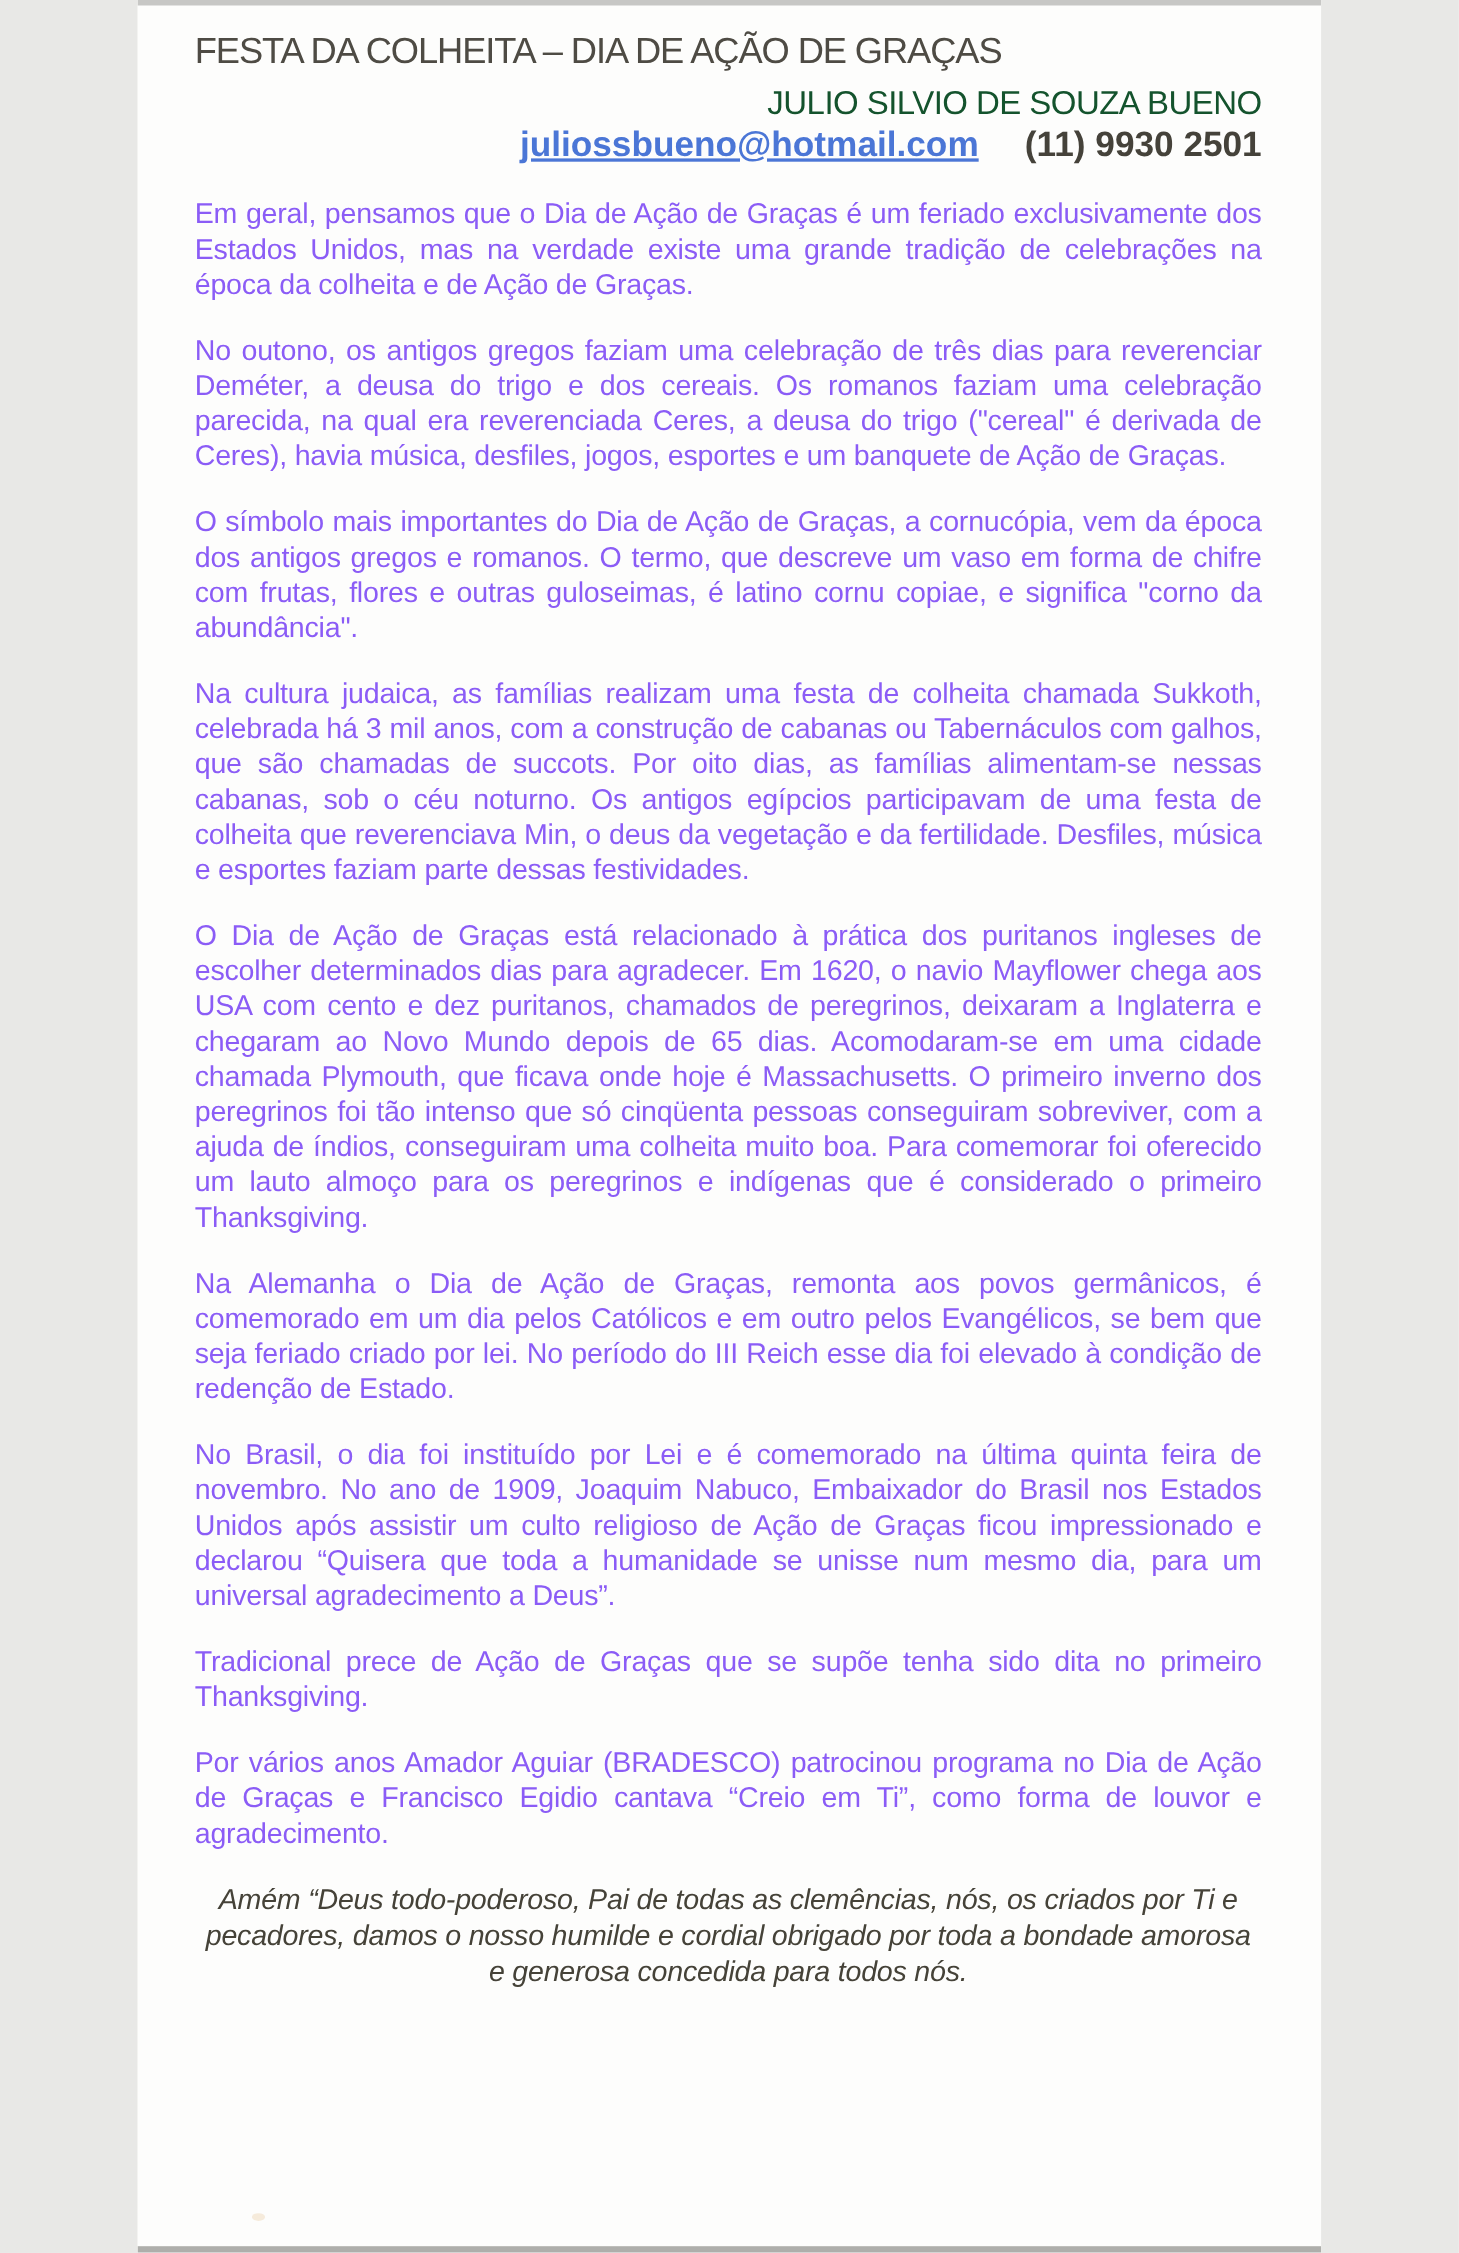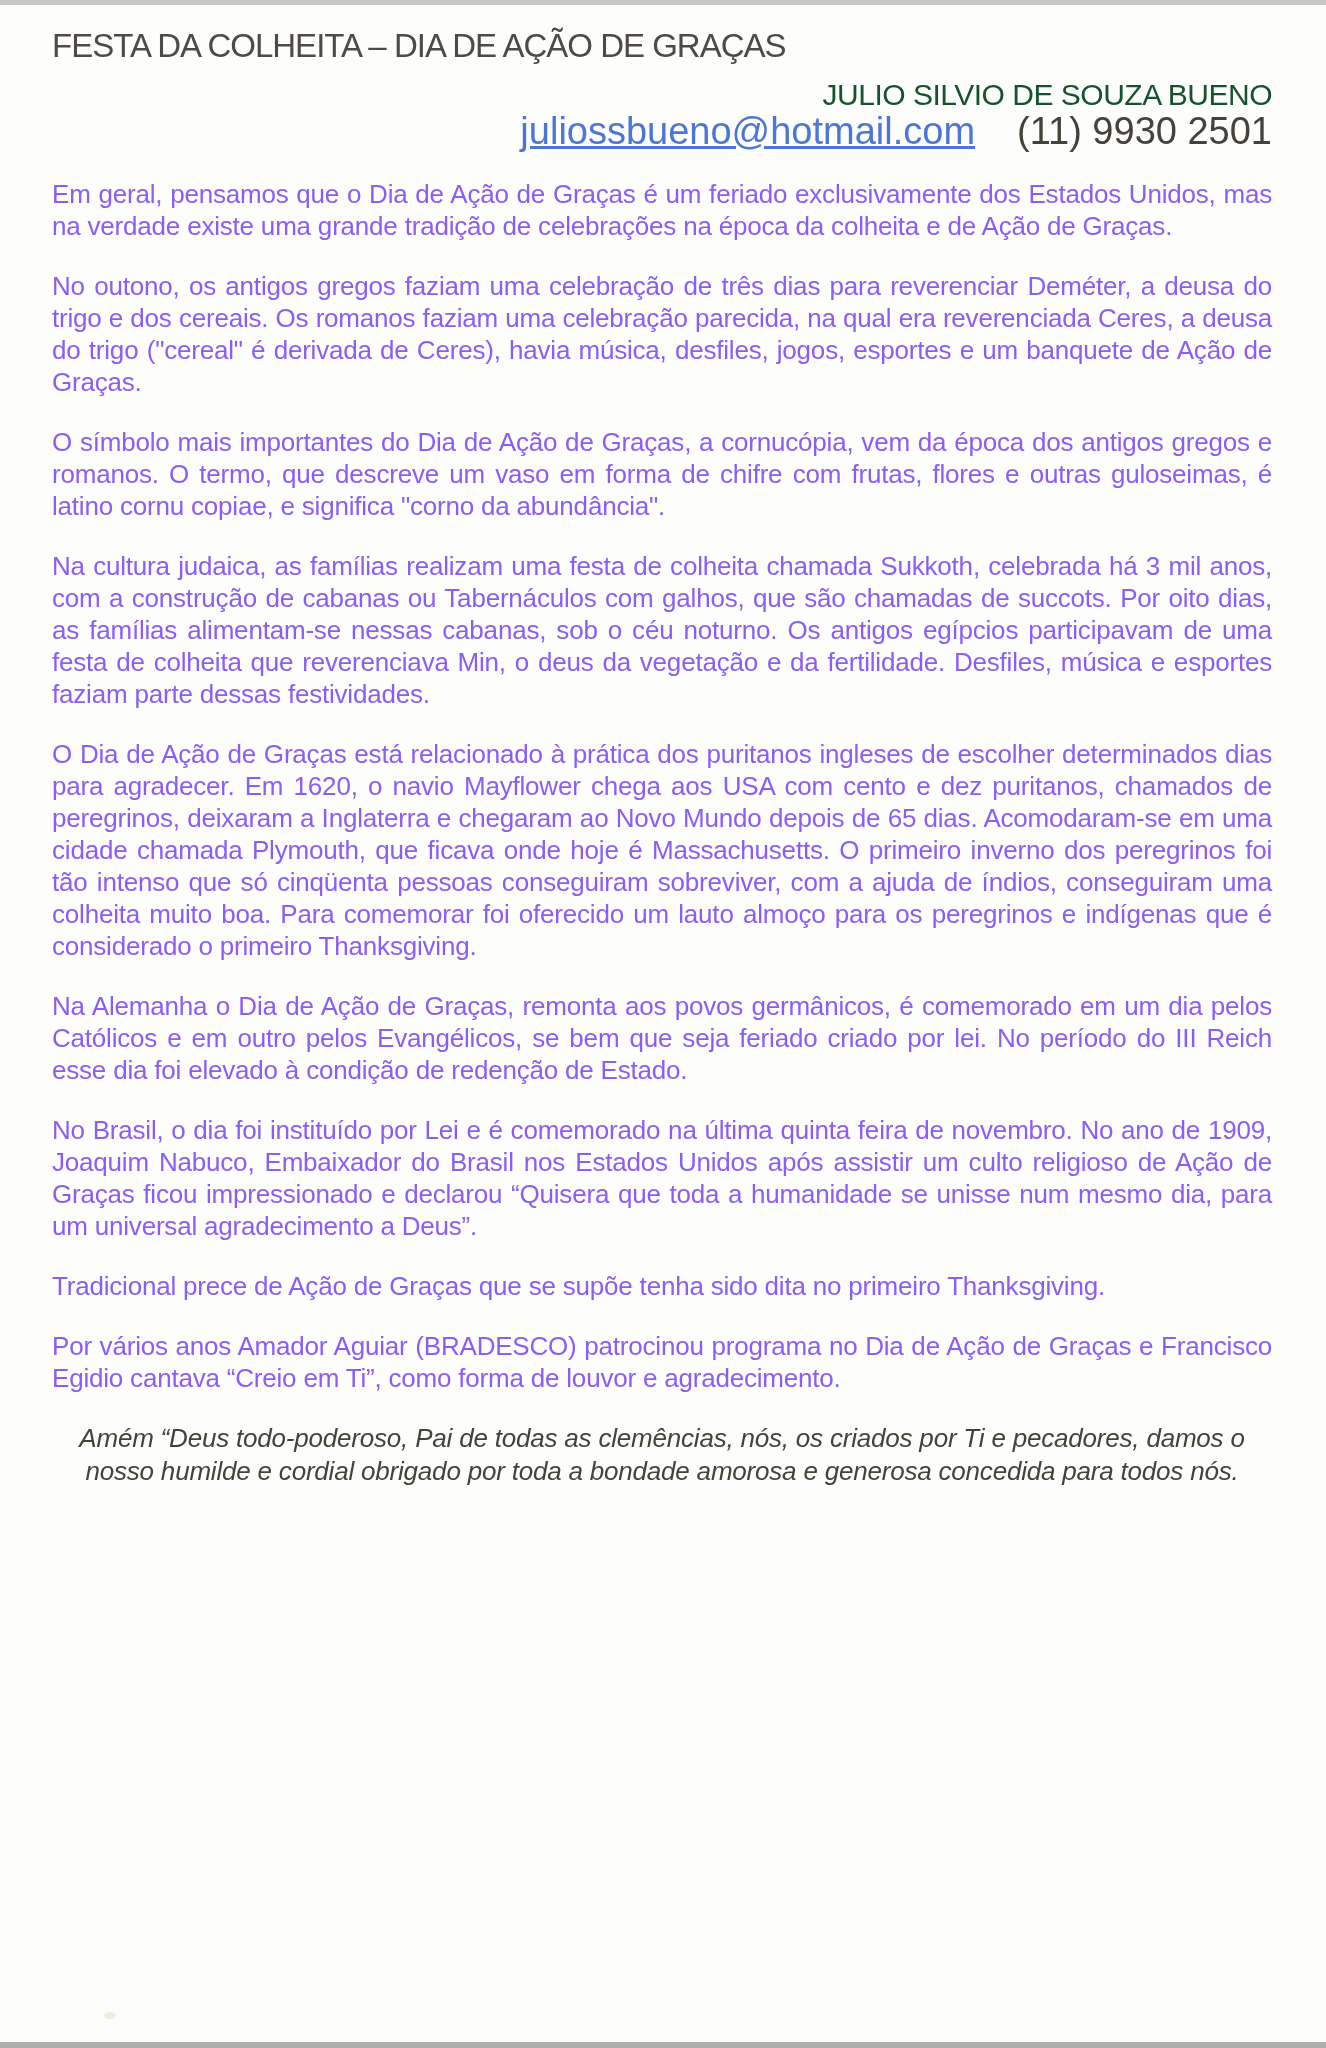--- a/index.html
+++ b/index.html
@@ -2,21 +2,21 @@
 <html lang="pt"><head>
 <meta charset="utf-8">
 <style>
   html, body {
     margin: 0;
     padding: 0;
     background: #e8e8e6;
   }
   .page {
     position: relative;
-    width: 1326px;
+    width: 1076px;
     height: 2048px;
     margin: 0 auto;
     background: #fdfdfc;
     overflow: hidden;
     font-family: "Liberation Sans", "DejaVu Sans", sans-serif;
   }
   .edge {
     position: absolute;
     left: 0;
     right: 0;
@@ -57,24 +57,25 @@
   .byline {
     margin-top: 12px;
     font-size: 30px;
     letter-spacing: -0.5px;
     line-height: 34px;
     text-align: right;
     color: #14532d;
   }
   .contact {
     margin-top: 2px;
-    font-size: 38px;
+    font-size: 32px;
     line-height: 34px;
     text-align: right;
     color: #45423a;
+    font-weight: bold;
   }
   .email-link {
     color: #4b76d6;
     text-decoration: underline;
     margin-right: 42px;
   }
   .body-paragraphs {
     margin-top: 30px;
   }
   .body-paragraphs p {

